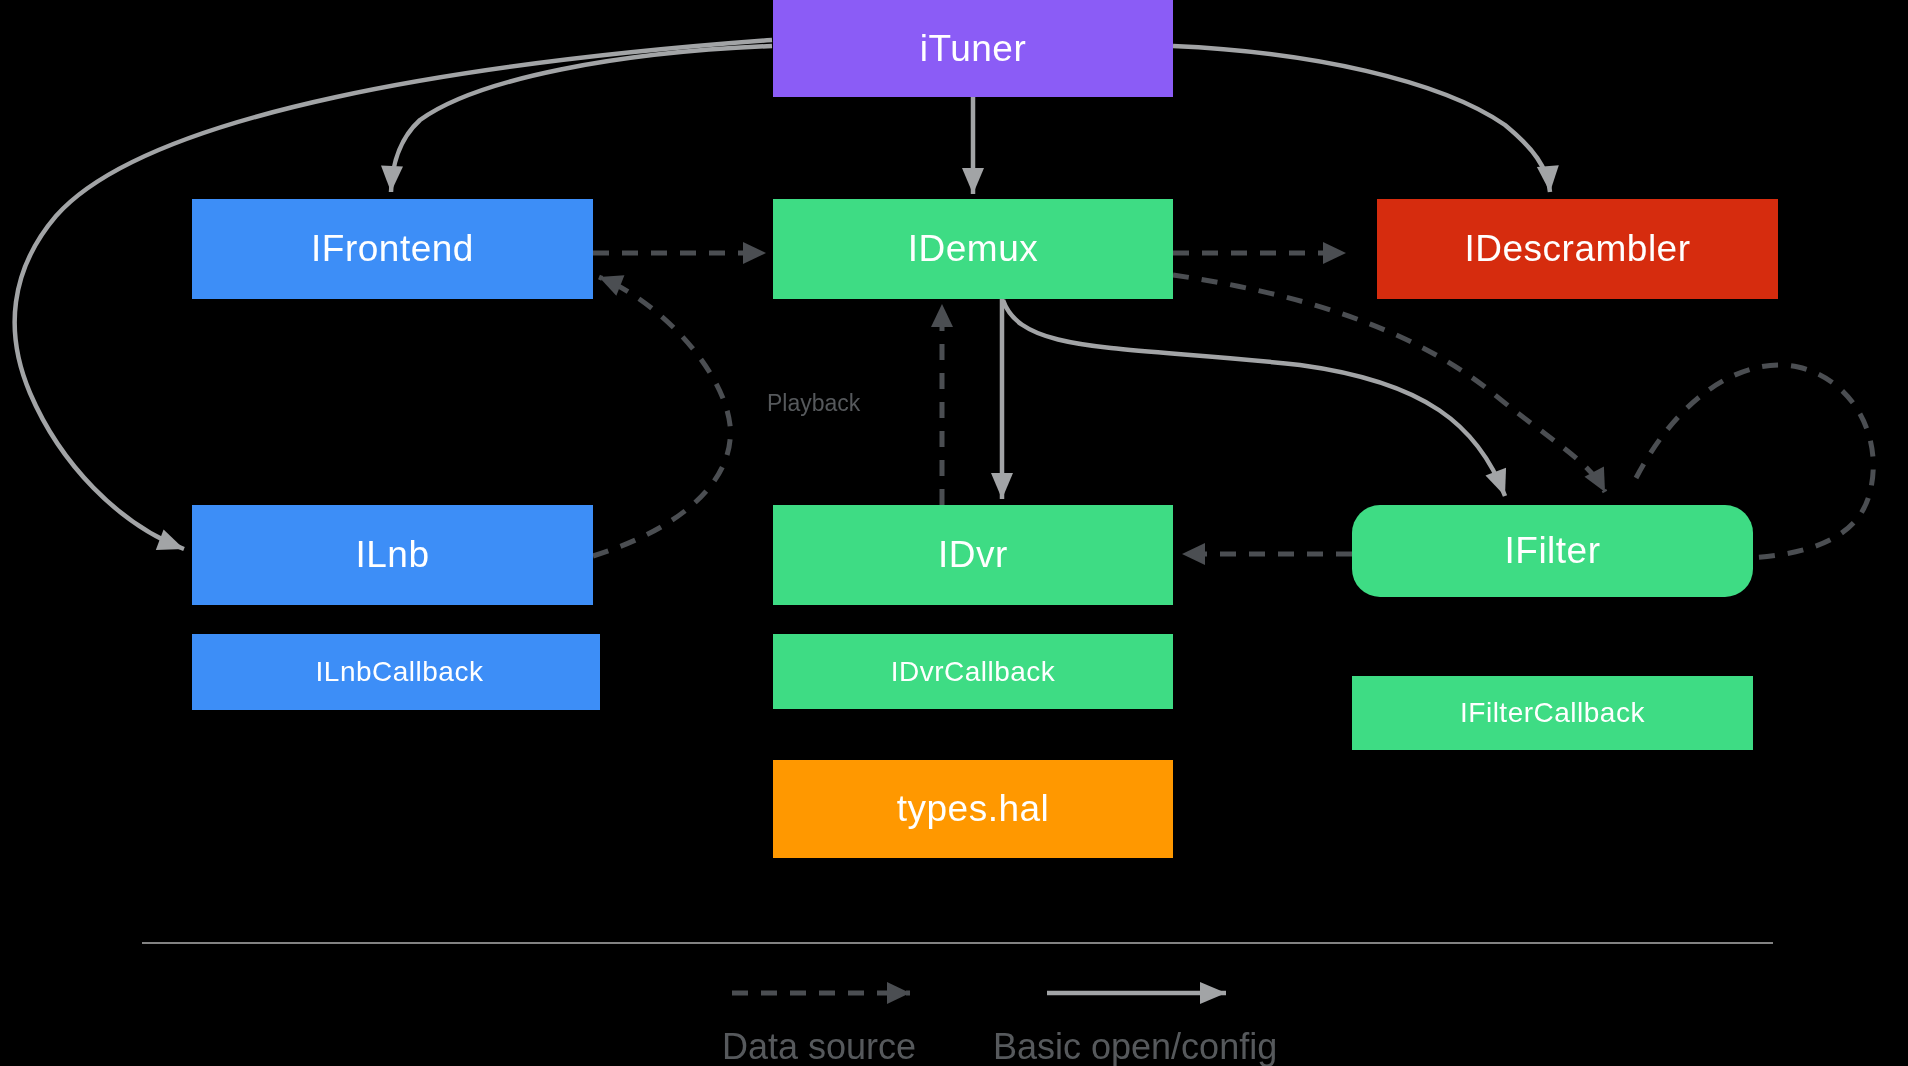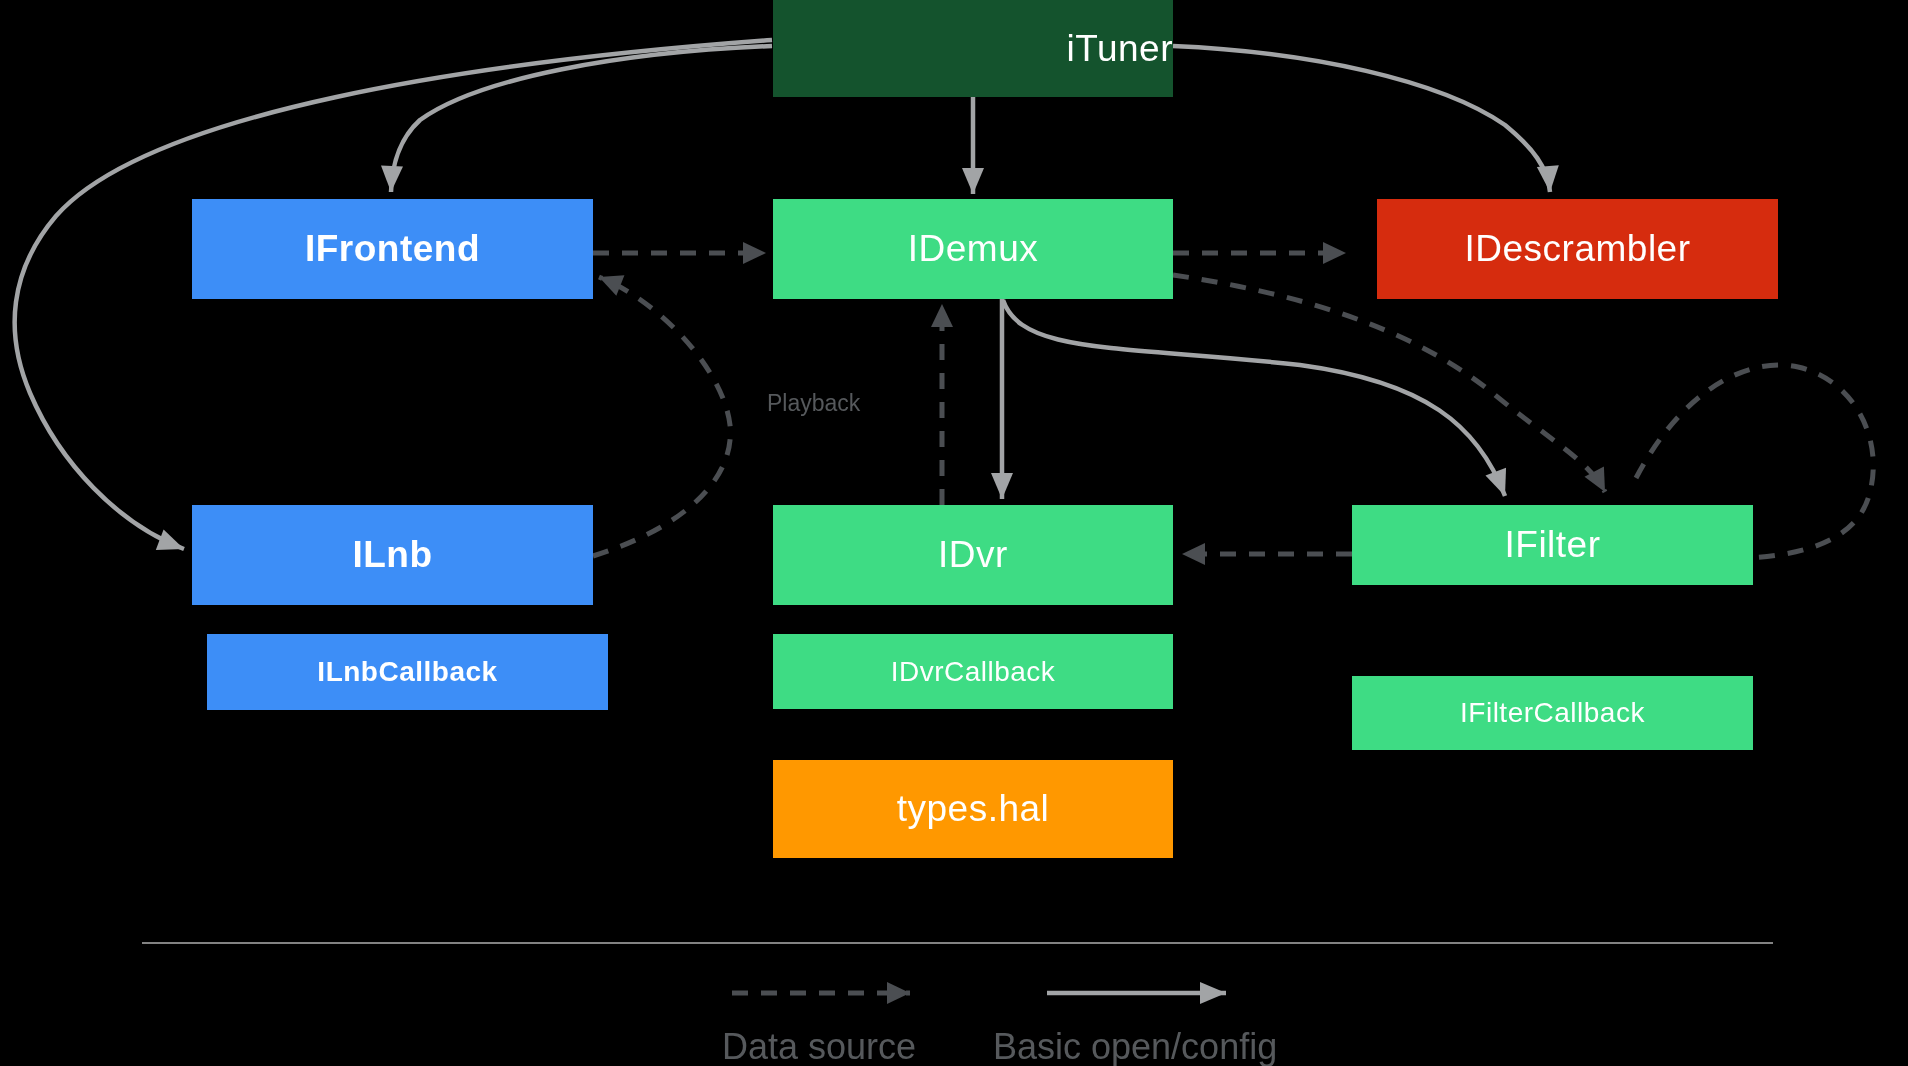--- a/index.html
+++ b/index.html
@@ -12,37 +12,37 @@
   }
   .edges{position:absolute;left:0;top:0;width:1908px;height:1066px;}
   .box{
     position:absolute;
     display:flex;align-items:center;justify-content:center;
     color:#ffffff;
     font-size:37px;
     letter-spacing:0.5px;
   }
   .box.cb{font-size:28px;}
-  .c-purple{background:#14532d;justify-content:flex-end;}
-  .c-blue{background:#3d8ef7;font-weight:bold;}
+  .c-purple{background:#8b5cf6;}
+  .c-blue{background:#3d8ef7;}
   .c-green{background:#3edc84;}
   .c-red{background:#d62c0e;margin-left:25px;}
   .c-orange{background:#ff9800;}
 
   
   .n-ituner       {left:773px; top:0px;   width:400px; height:97px;}
   .n-ifrontend    {left:192px; top:199px; width:401px; height:100px;}
   .n-ifrontendcb  {left:192px; top:328px; width:401px; height:76px;}
   .n-idemux       {left:773px; top:199px; width:400px; height:100px;}
   .n-idescrambler {left:1352px;top:199px; width:401px; height:100px;}
   .n-ilnb         {left:192px; top:505px; width:401px; height:100px;}
-  .n-ilnbcb       {left:207px; top:634px; width:401px; height:76px;}
+  .n-ilnbcb       {left:192px; top:634px; width:401px; height:76px;padding-left:7px;}
   .n-idvr         {left:773px; top:505px; width:400px; height:100px;text-align:center;}
   .n-idvrcb       {left:773px; top:634px; width:400px; height:75px;}
-  .n-ifilter      {left:1352px;top:505px; width:401px; height:80px;}
+  .n-ifilter      {left:1352px;top:505px; width:401px; height:92px;border-radius:28px;}
   .n-ifiltercb    {left:1352px;top:634px; width:401px; height:74px;margin-top:42px;}
   .n-typeshal     {left:773px; top:760px; width:400px; height:98px;}
 
   .solid-edge{fill:none;stroke:#a2a4a6;stroke-width:4.5px;}
   .dash-edge{fill:none;stroke:#4b4e52;stroke-width:5px;stroke-dasharray:16 13;}
 
   .flow-label{
     position:absolute;
     color:#56595c;
     font-size:23px;

